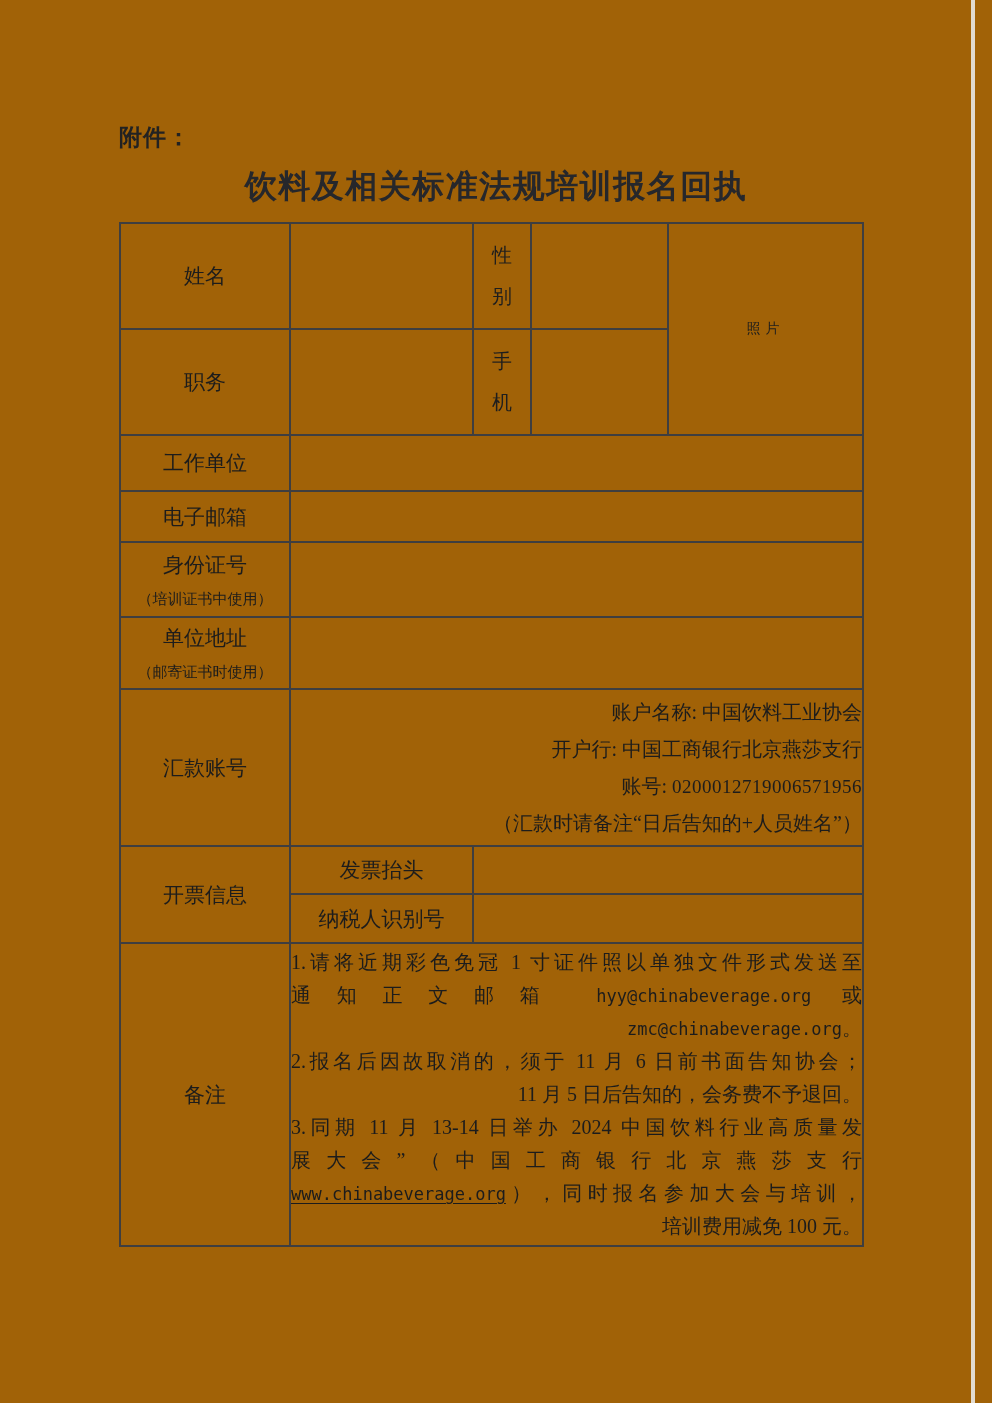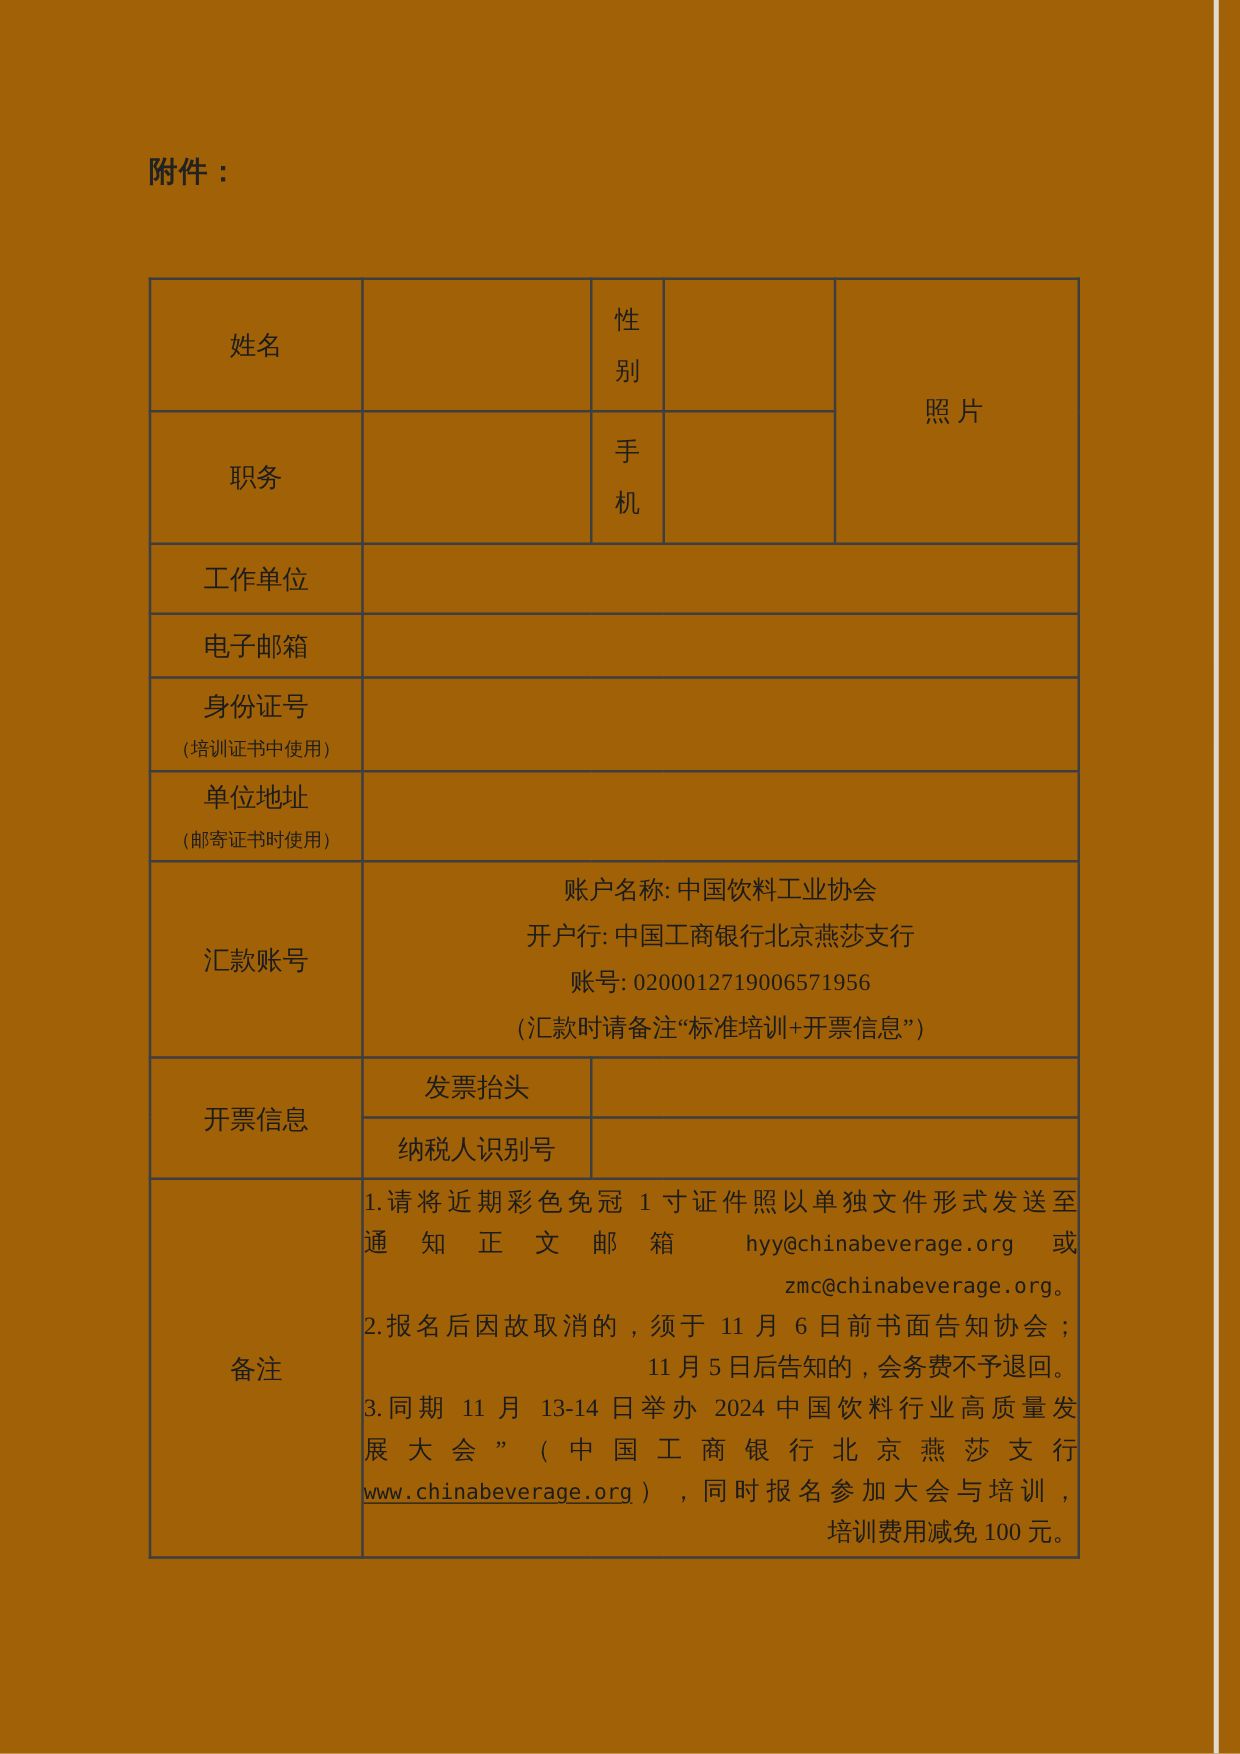--- a/index.html
+++ b/index.html
@@ -31,35 +31,35 @@
     position:absolute;left:119px;top:222px;
     width:743px;border-collapse:collapse;table-layout:fixed;
   }
   table.form td{
     border:2px solid #3e3e40;
     vertical-align:middle;
     padding:0;
     background:transparent;
   }
   td.lab{text-align:center;font-size:21px;color:#1c1c1c;}
-  td.photo{text-align:center;font-size:21px;letter-spacing:5px;padding-left:5px;}
+  td.photo{text-align:center;font-size:14px;letter-spacing:5px;padding-left:5px;}
   .sub{display:block;font-size:15px;margin-top:11px;letter-spacing:0px;white-space:nowrap;}
   .vwrap{display:flex;flex-direction:column;align-items:center;justify-content:space-evenly;height:96px;font-size:20px;}
   
   .h104 td{height:104px;} 
   .h54 td{height:54px;}
   .h49 td{height:49px;}
   .h73 td{height:73px;margin-top:12px;}
   .h70 td{height:70px;}
   .h155 td{height:155px;}
   .h46 td{height:46px;}
   .h47 td{height:47px;margin-top:32px;}
   .h301 td{height:301px;margin-left:41px;}
   td.remit{
-    text-align:center;font-size:20px;line-height:37px;color:#1c1c1c;
+    text-align:right;font-size:20px;line-height:37px;color:#1c1c1c;
   }
   .num{font-size:19px;letter-spacing:.5px;}
   td.remarks{
     vertical-align:top;
     padding:6px 10px 0 11px;
     font-size:20px;color:#1c1c1c;
   }
   .rline{line-height:33px;height:33px;text-align:right;}
   .rline.j{text-align:justify;text-align-last:justify;}
   .mono{font-family:"DejaVu Sans Mono","Liberation Mono",monospace;font-size:17px;}
@@ -67,20 +67,21 @@
 </style>
 </head>
 <body>
 
 <div class="page">
 
   <div class="scan-streak"></div>
 
   <div class="attachment">附件：</div>
 
+  <div class="doc-title">饮料及相关标准法规培训报名回执</div>
 
   <table class="form">
     <colgroup>
       <col style="width:170px">
       <col style="width:183px">
       <col style="width:58px">
       <col style="width:137px">
       <col style="width:195px">
     </colgroup>
 
@@ -138,21 +139,21 @@
 
     <tr class="h155">
       <td class="lab">汇款账号</td>
       <td colspan="4" class="remit">
         <div>账户名称: 中国饮料工业协会</div>
         <div>开户行: 中国工商银行北京燕莎支行</div>
         <div>
           <span>账号:</span>
           <span class="num">0200012719006571956</span>
         </div>
-        <div>（汇款时请备注“标准培训+开票信息”）</div>
+        <div>（汇款时请备注“日后告知的+人员姓名”）</div>
       </td>
     </tr>
 
     <tr class="h46">
       <td class="lab" rowspan="2">开票信息</td>
       <td class="lab">发票抬头</td>
       <td colspan="3"></td>
     </tr>
     <tr class="h47">
       <td class="lab">纳税人识别号</td>

